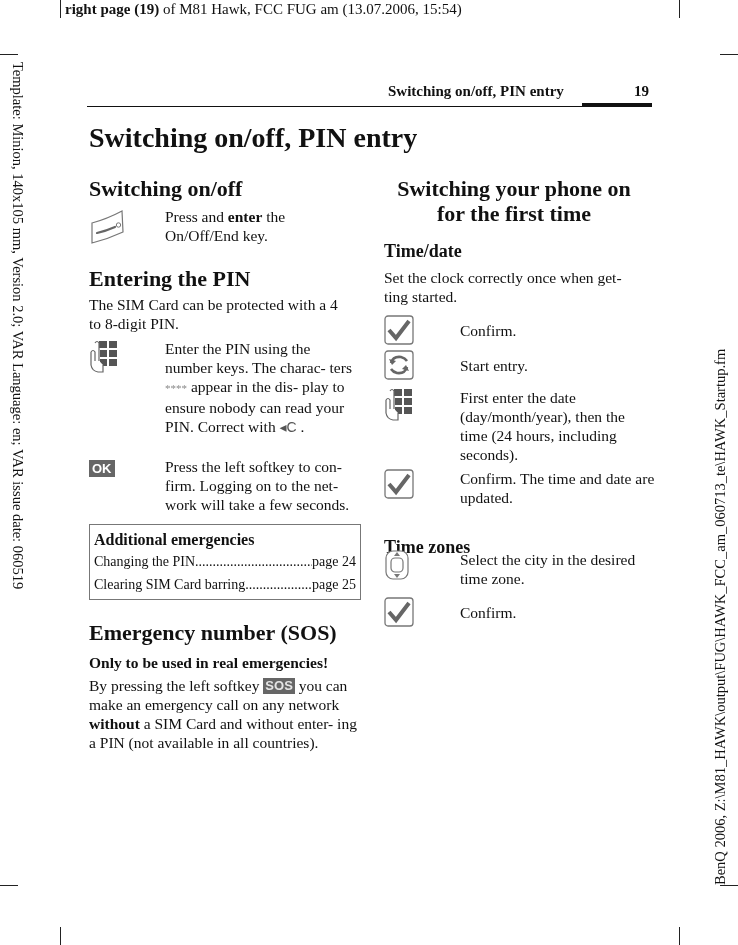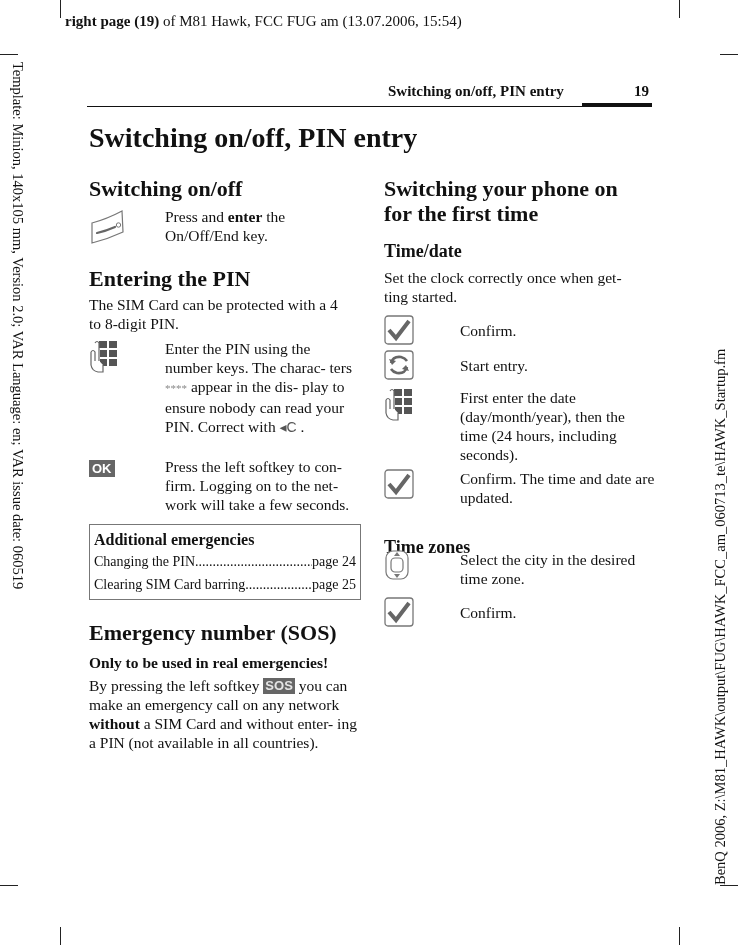--- a/index.html
+++ b/index.html
@@ -3,21 +3,21 @@
   <meta charset="utf-8">
   <style>
     html, body { margin: 0; padding: 0; background: #fff; }
     body {
       width: 738px; height: 945px; position: relative; overflow: hidden;
       font-family: "Liberation Serif", "DejaVu Serif", serif; color: #111;
     }
     .abs { position: absolute; }
     .crop { position: absolute; background: #222; }
     .topinfo {
-      left: 65px; top: 0px; font-size: 15px; line-height: 18px; white-space: nowrap; margin-top: 12px;
+      left: 65px; top: 0px; font-size: 15px; line-height: 18px; white-space: nowrap;
     }
     .topinfo b { font-weight: bold; }
     .side-left {
       left: 14px; top: 62px; font-size: 14.5px; white-space: nowrap;
       transform-origin: 0 0; transform: rotate(90deg) translate(0, -12px);
     }
     .side-right {
       left: 712px; top: 885px; font-size: 14.5px; white-space: nowrap;
       transform-origin: 0 0; transform: rotate(-90deg);
     }
@@ -132,21 +132,21 @@
         <span>page 25</span>
     </div>
   </div>
 
   <h2 style="position:absolute;top:444px;white-space:nowrap;">Emergency number (SOS)</h2>
   <p style="position:absolute;top:477px;width:270px;font-weight:bold;">Only to be used in real emergencies!</p>
   <p style="position:absolute;top:500px;width:268px;"><span>By pressing the left softkey </span><span class="sos-badge">SOS</span><span> you can make an emergency call on any network </span><b>without</b><span> a SIM Card and without enter- ing a PIN (not available in all countries).</span></p>
 </div>
 
 <div class="col" style="left:384px;top:176px;">
-  <h2 style="width:260px;">Switching your phone on for the first time</h2>
+  <h2 style="width:260px;text-align:center;">Switching your phone on for the first time</h2>
 
   <h3 style="position:absolute;top:64px;">Time/date</h3>
   <p style="position:absolute;top:92px;width:262px;">Set the clock correctly once when get- ting started.</p>
 
   <div class="step" style="top:139px;height:30px;">
     <span class="icon">
       <svg width="30" height="30" viewBox="0 0 30 30">
           <rect x="1" y="1" width="28" height="28" rx="3" fill="#fff" stroke="#777" stroke-width="1.3"></rect>
           <path d="M5 15 L12 23 L25 6" fill="none" stroke="#666" stroke-width="4"></path>
         </svg>

